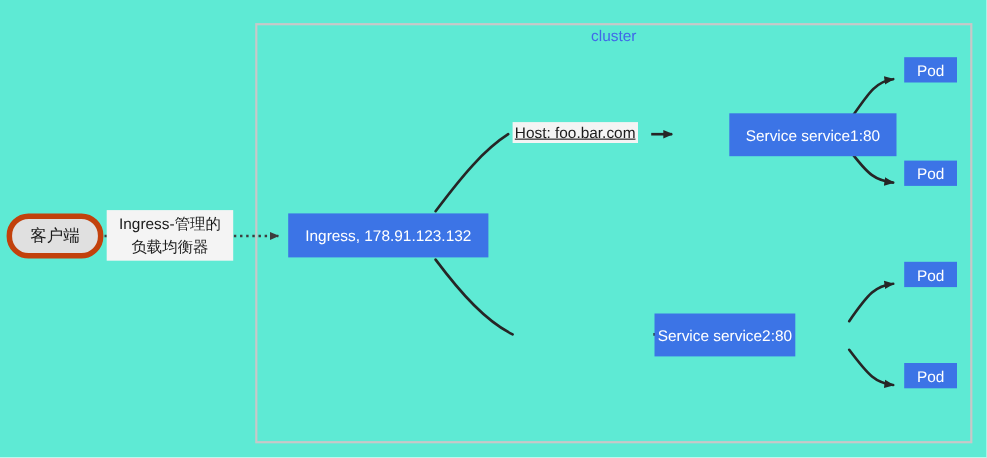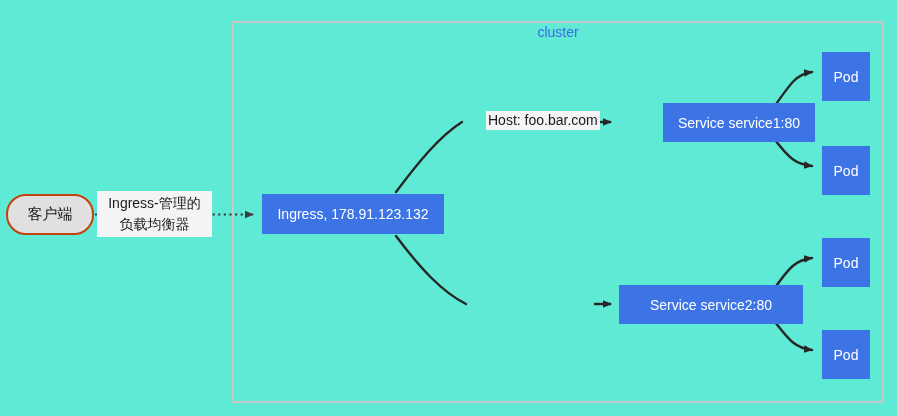--- a/index.html
+++ b/index.html
@@ -40,21 +40,21 @@
   }
 
   
   .client-pill {
     position: absolute;
     left: 6px;
     top: 194px;
     width: 88px;
     height: 41px;
     background: #e0e0e0;
-    border: 2px solid #c2410c;
+    border: 5px solid #c2410c;
     border-radius: 20px;
     box-sizing: border-box;
     display: flex;
     align-items: center;
     justify-content: center;
     color: #1a1a1a;
     font-size: 15px;
     white-space: nowrap;
   }
 
@@ -78,49 +78,50 @@
     text-align: center;
   }
   .box-service1 {
     left: 619px;
     top: 103px;
     width: 152px;
     height: 39px;
     margin-left: 44px;
   }
   .box-service2 {
-    left: 619px;
+    left: 595px;
     top: 285px;
-    width: 184px;
+    width: 128px;
     height: 39px;
   }
   .box-pod {
     width: 48px;
-    height: 49px;
+    height: 23px;
     left: 822px;
   }
   .pod-1 { top: 52px; }
   .pod-2 { top: 146px; }
   .pod-3 { top: 238px; }
   .pod-4 { top: 330px; }
 
   
   .edge-label {
     position: absolute;
     background: #f4f4f4;
     color: #1a1a1a;
     font-size: 14px;
     line-height: 17px;
     white-space: nowrap;
     padding: 1px 2px;
     box-sizing: border-box;
   }
   .label-host1 {
-    left: 486px;
+    left: 466px;
     top: 111px;
+    text-decoration: underline;
   }
   .label-host2 {
     left: 470px;
     top: 293px;
   }
   .label-lb {
     left: 97px;
     top: 191px;
     width: 115px;
     text-align: center;

